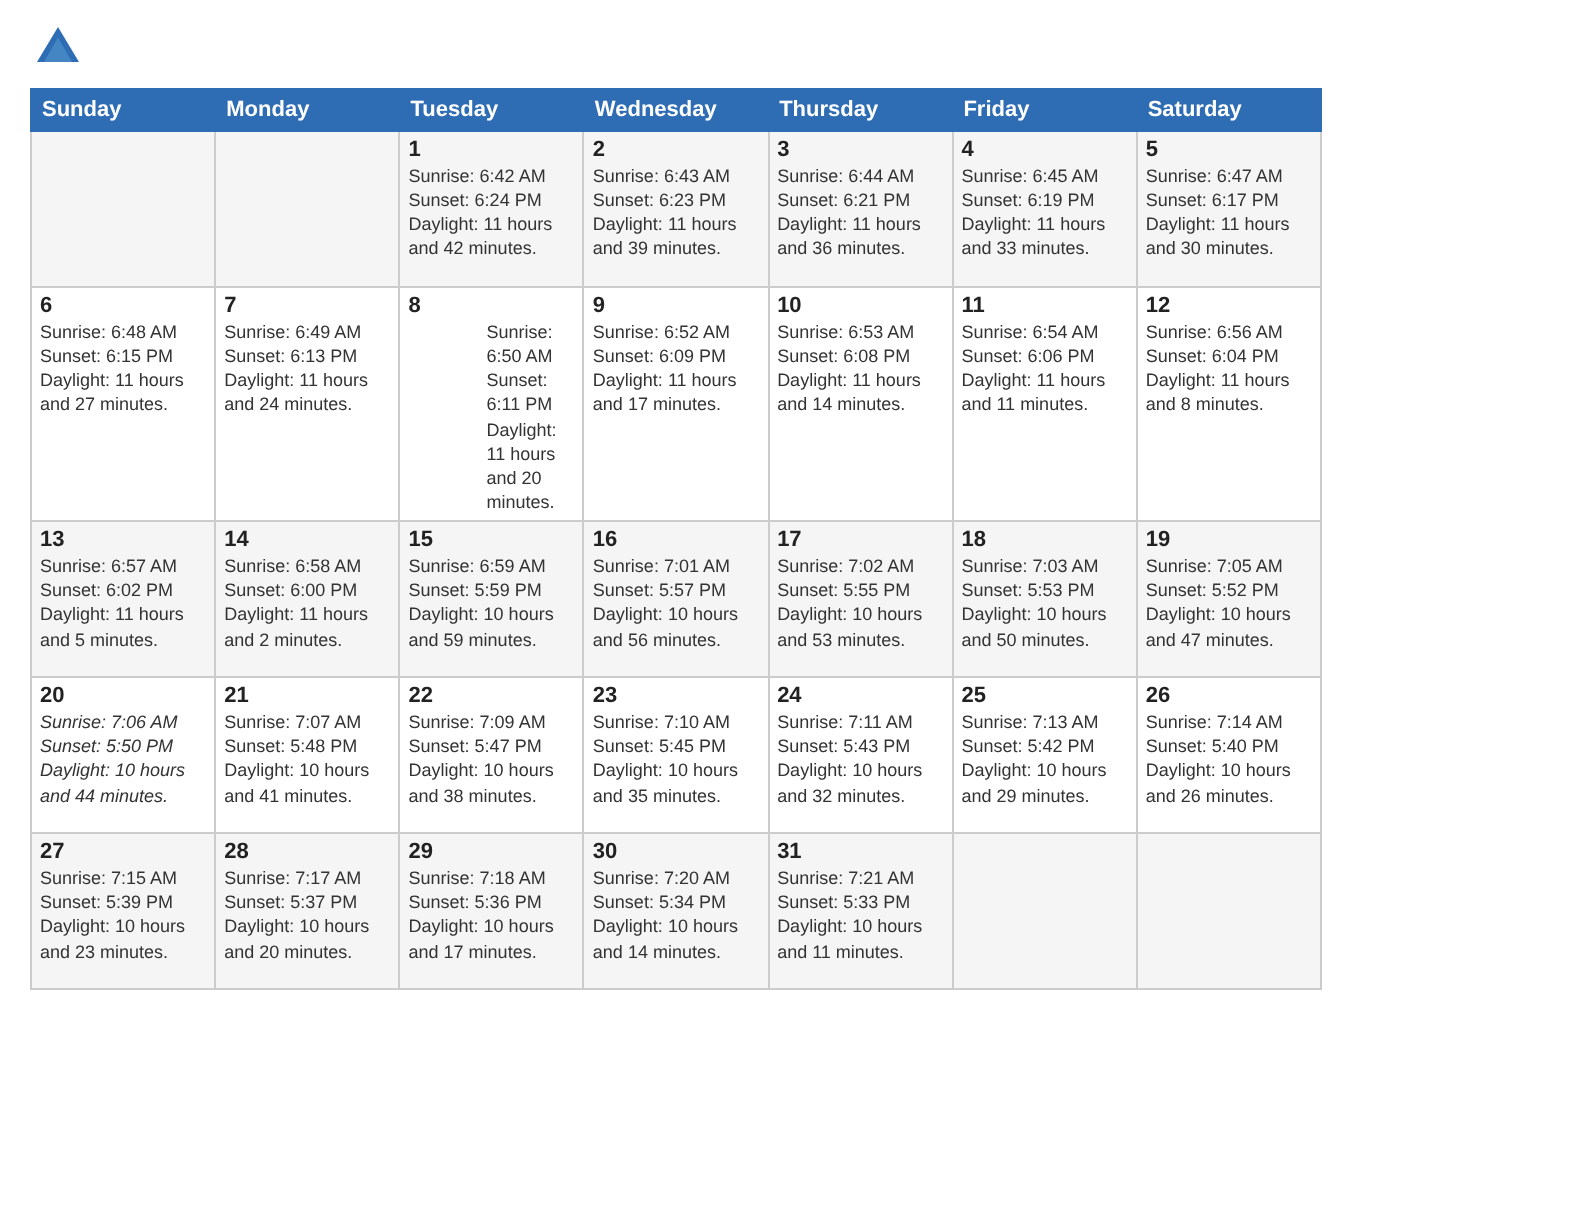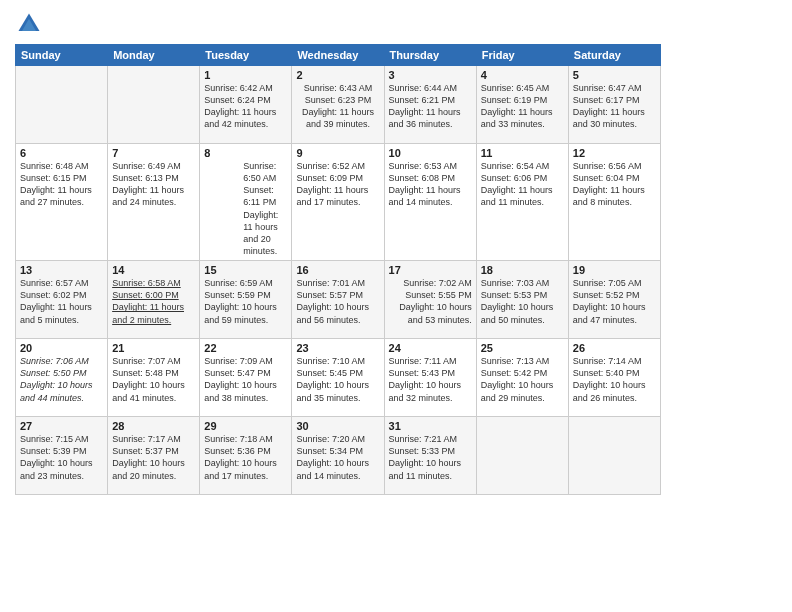--- a/index.html
+++ b/index.html
@@ -129,21 +129,21 @@
           <td></td>
           <td></td>
           <td>
             <span class="day-num">1</span>
             <div class="day-detail" style="white-space: pre-line;">Sunrise: 6:42 AM
 Sunset: 6:24 PM
 Daylight: 11 hours and 42 minutes.</div>
           </td>
           <td>
             <span class="day-num">2</span>
-            <div class="day-detail" style="white-space: pre-line; text-align: center;">Sunrise: 6:43 AM
+            <div class="day-detail" style="white-space: pre-line;">Sunrise: 6:43 AM
 Sunset: 6:23 PM
 Daylight: 11 hours and 39 minutes.</div>
           </td>
           <td>
             <span class="day-num">3</span>
             <div class="day-detail" style="white-space: pre-line;">Sunrise: 6:44 AM
 Sunset: 6:21 PM
 Daylight: 11 hours and 36 minutes.</div>
           </td>
           <td>
@@ -205,39 +205,39 @@
         </tr>
         <tr>
           <td>
             <span class="day-num">13</span>
             <div class="day-detail" style="white-space: pre-line;">Sunrise: 6:57 AM
 Sunset: 6:02 PM
 Daylight: 11 hours and 5 minutes.</div>
           </td>
           <td>
             <span class="day-num">14</span>
-            <div class="day-detail" style="white-space: pre-line; text-decoration: underline;">Sunrise: 6:58 AM
+            <div class="day-detail" style="white-space: pre-line;">Sunrise: 6:58 AM
 Sunset: 6:00 PM
 Daylight: 11 hours and 2 minutes.</div>
           </td>
           <td>
             <span class="day-num">15</span>
             <div class="day-detail" style="white-space: pre-line;">Sunrise: 6:59 AM
 Sunset: 5:59 PM
 Daylight: 10 hours and 59 minutes.</div>
           </td>
           <td>
             <span class="day-num">16</span>
             <div class="day-detail" style="white-space: pre-line;">Sunrise: 7:01 AM
 Sunset: 5:57 PM
 Daylight: 10 hours and 56 minutes.</div>
           </td>
           <td>
             <span class="day-num">17</span>
-            <div class="day-detail" style="white-space: pre-line; text-align: right;">Sunrise: 7:02 AM
+            <div class="day-detail" style="white-space: pre-line;">Sunrise: 7:02 AM
 Sunset: 5:55 PM
 Daylight: 10 hours and 53 minutes.</div>
           </td>
           <td>
             <span class="day-num">18</span>
             <div class="day-detail" style="white-space: pre-line;">Sunrise: 7:03 AM
 Sunset: 5:53 PM
 Daylight: 10 hours and 50 minutes.</div>
           </td>
           <td>

